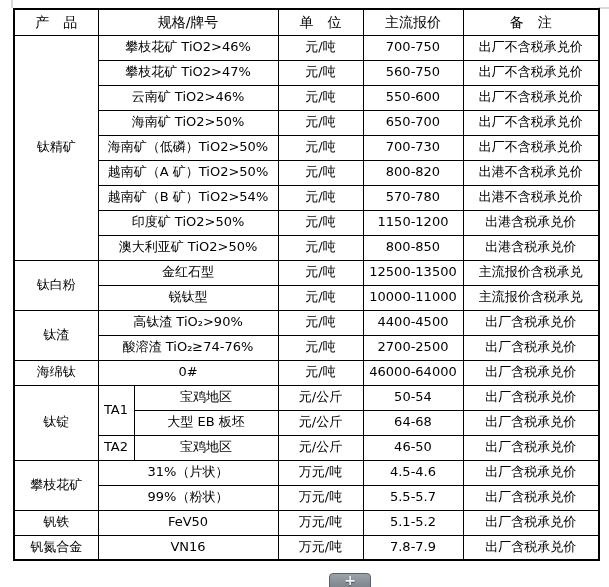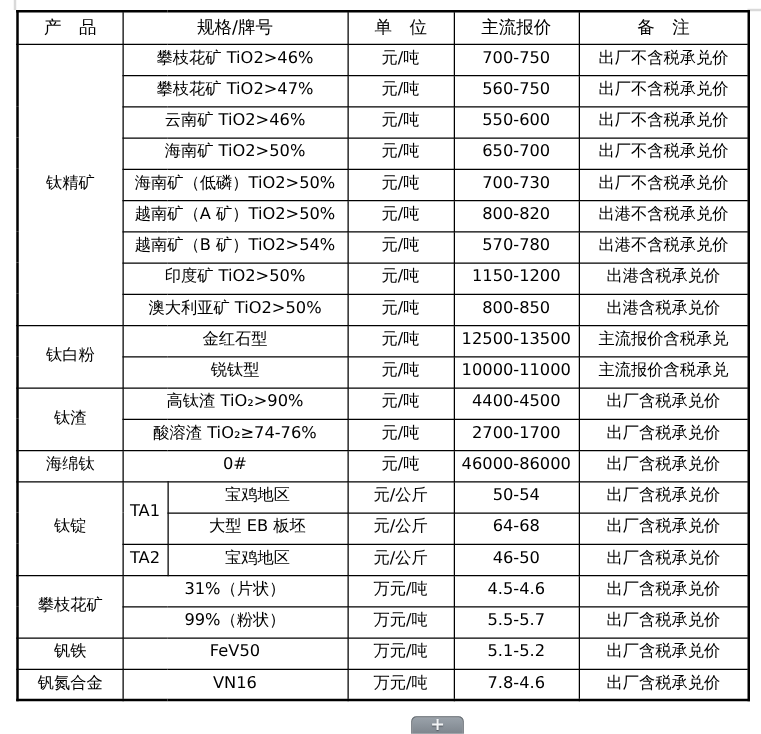--- a/index.html
+++ b/index.html
@@ -171,29 +171,29 @@
   <tr>
     <td rowspan="2">钛渣</td>
     <td colspan="2">高钛渣 TiO₂&gt;90%</td>
     <td>元/吨</td>
     <td>4400-4500</td>
     <td>出厂含税承兑价</td>
   </tr>
   <tr>
     <td colspan="2">酸溶渣 TiO₂≥74-76%</td>
     <td>元/吨</td>
-    <td>2700-1700</td>
+    <td>2700-2500</td>
     <td>出厂含税承兑价</td>
   </tr>
 
   <tr>
     <td>海绵钛</td>
     <td colspan="2">0#</td>
     <td>元/吨</td>
-    <td>46000-86000</td>
+    <td>46000-64000</td>
     <td>出厂含税承兑价</td>
   </tr>
 
   <tr>
     <td rowspan="3">钛锭</td>
     <td rowspan="2">TA1</td>
     <td>宝鸡地区</td>
     <td>元/公斤</td>
     <td>50-54</td>
     <td>出厂含税承兑价</td>
@@ -231,21 +231,21 @@
     <td colspan="2">FeV50</td>
     <td>万元/吨</td>
     <td>5.1-5.2</td>
     <td>出厂含税承兑价</td>
   </tr>
 
   <tr>
     <td>钒氮合金</td>
     <td colspan="2">VN16</td>
     <td>万元/吨</td>
-    <td>7.8-4.6</td>
+    <td>7.8-7.9</td>
     <td>出厂含税承兑价</td>
   </tr>
 </tbody>
   </table>
 
 <div class="float-btn">
   <span class="plus">+</span>
 </div>
 
 </body></html>

